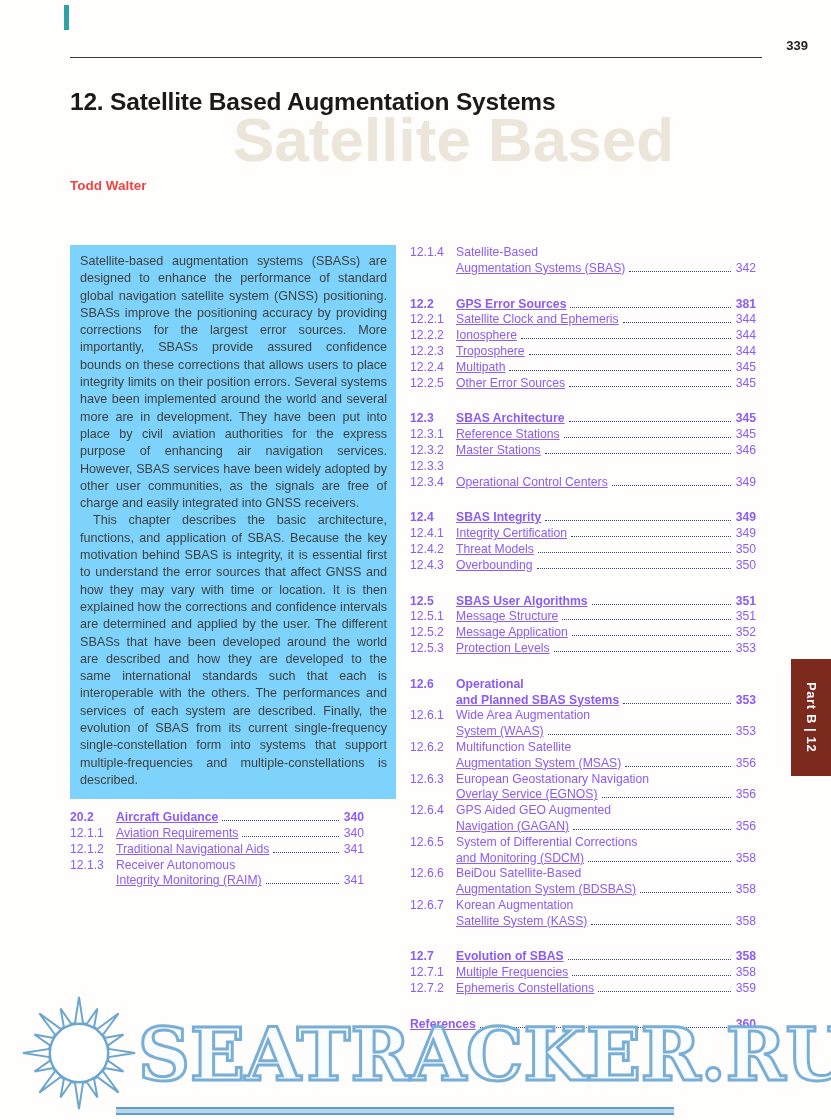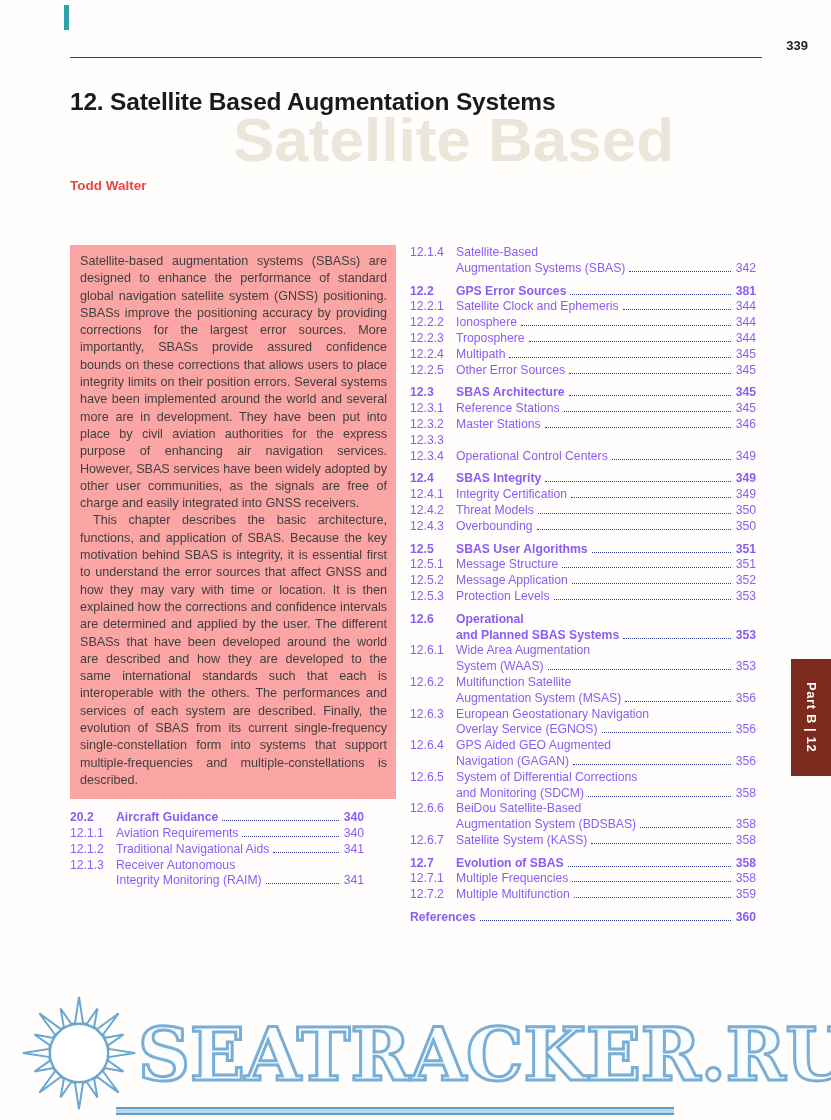--- a/index.html
+++ b/index.html
@@ -15,37 +15,37 @@
                  font-size:62px; line-height:78px; font-weight:bold; color:#ece5da; white-space:nowrap; z-index:1; }
   .chapter-title { position:absolute; top:88px; left:70px; right:50px; text-align:left;
                    font-size:24.5px; font-weight:bold; color:#1a1a1a; letter-spacing:-0.2px; z-index:2; }
 
   .author { position:absolute; top:178px; left:70px; font-size:13.5px; font-weight:bold; color:#ef4444; z-index:2; }
 
   .columns { position:absolute; top:245px; left:70px; width:691px; z-index:2; }
   .col-left  { position:absolute; left:0; top:0; width:326px; }
   .col-right { position:absolute; left:340px; top:0; width:351px; }
 
-  .abstract-box { background:#fca5a5; padding:8px 9px 10px 10px; color:#3f3f3f;
+  .abstract-box { background:#7dd3fc; padding:8px 9px 10px 10px; color:#3f3f3f;
                   font-size:12.6px; line-height:17.3px; text-align:justify; }
   .abstract-box p + p { text-indent:13px; }
 
   .toc { color:#8b5cf6; font-size:12.2px; line-height:15.8px; }
   .toc-left { margin-top:11px; }
   .toc-left .toc-entry { padding-right:32px; }
   .toc-right .toc-entry { padding-right:5px; }
   .toc-entry { display:flex; align-items:flex-start; cursor:pointer; }
   .toc-num { width:46px; flex:0 0 46px; }
   .toc-content { flex:1; }
   .toc-lastline { display:flex; align-items:baseline; }
-  .toc-title { white-space:nowrap; }
+  .toc-title { white-space:nowrap;text-decoration:underline; }
   .toc-leader { flex:1; border-bottom:1.6px dotted #2e3e96; margin:0 3px 3px 4px; min-width:8px; }
   .toc-page { text-align:right; min-width:22px; }
   .toc-bold { font-weight:bold; }
-  .toc-gap { margin-top:7px; }
+  .toc-gap { margin-top:20px; }
 
   .part-tab { position:absolute; right:0; top:659px; width:40px; height:117px; background:#7c2a1d;
               color:#fff; display:flex; align-items:center; justify-content:center;
               writing-mode:vertical-rl; font-size:13px; font-weight:bold; letter-spacing:0.6px; z-index:3; }
 
   .footer-wm { position:absolute; left:16px; top:992px; width:658px; height:128px; z-index:5; pointer-events:none; }
   .wm-text { position:absolute; left:122px; top:20px; font-family:"DejaVu Serif", serif;
              font-size:72px; font-weight:bold; color:rgba(248,252,255,0.72);
              -webkit-text-stroke:3px #79afd6; white-space:nowrap; }
   .wm-bar { position:absolute; left:100px; right:0; bottom:5px; height:8px;
@@ -389,20 +389,21 @@
               <div class="toc-lastline">
                 <span class="toc-title">Augmentation System (BDSBAS)</span>
                 <span class="toc-leader"></span>
                 <span class="toc-page">358</span>
               </div>
             </div>
           </div>
           <div class="toc-entry">
             <span class="toc-num">12.6.7</span>
             <div class="toc-content">
+              <div class="toc-line">Korean Augmentation</div>
               <div class="toc-lastline">
                 <span class="toc-title">Satellite System (KASS)</span>
                 <span class="toc-leader"></span>
                 <span class="toc-page">358</span>
               </div>
             </div>
           </div>
           <div class="toc-entry toc-bold toc-gap">
             <span class="toc-num">12.7</span>
             <div class="toc-content">
@@ -420,21 +421,21 @@
                 <span class="toc-title">Multiple Frequencies</span>
                 <span class="toc-leader"></span>
                 <span class="toc-page">358</span>
               </div>
             </div>
           </div>
           <div class="toc-entry">
             <span class="toc-num">12.7.2</span>
             <div class="toc-content">
               <div class="toc-lastline">
-                <span class="toc-title">Multiple Multifunction</span>
+                <span class="toc-title">Ephemeris Constellations</span>
                 <span class="toc-leader"></span>
                 <span class="toc-page">359</span>
               </div>
             </div>
           </div>
           <div class="toc-entry toc-bold toc-gap">
             <div class="toc-content">
               <div class="toc-lastline">
                 <span class="toc-title">References</span>
                 <span class="toc-leader"></span>

